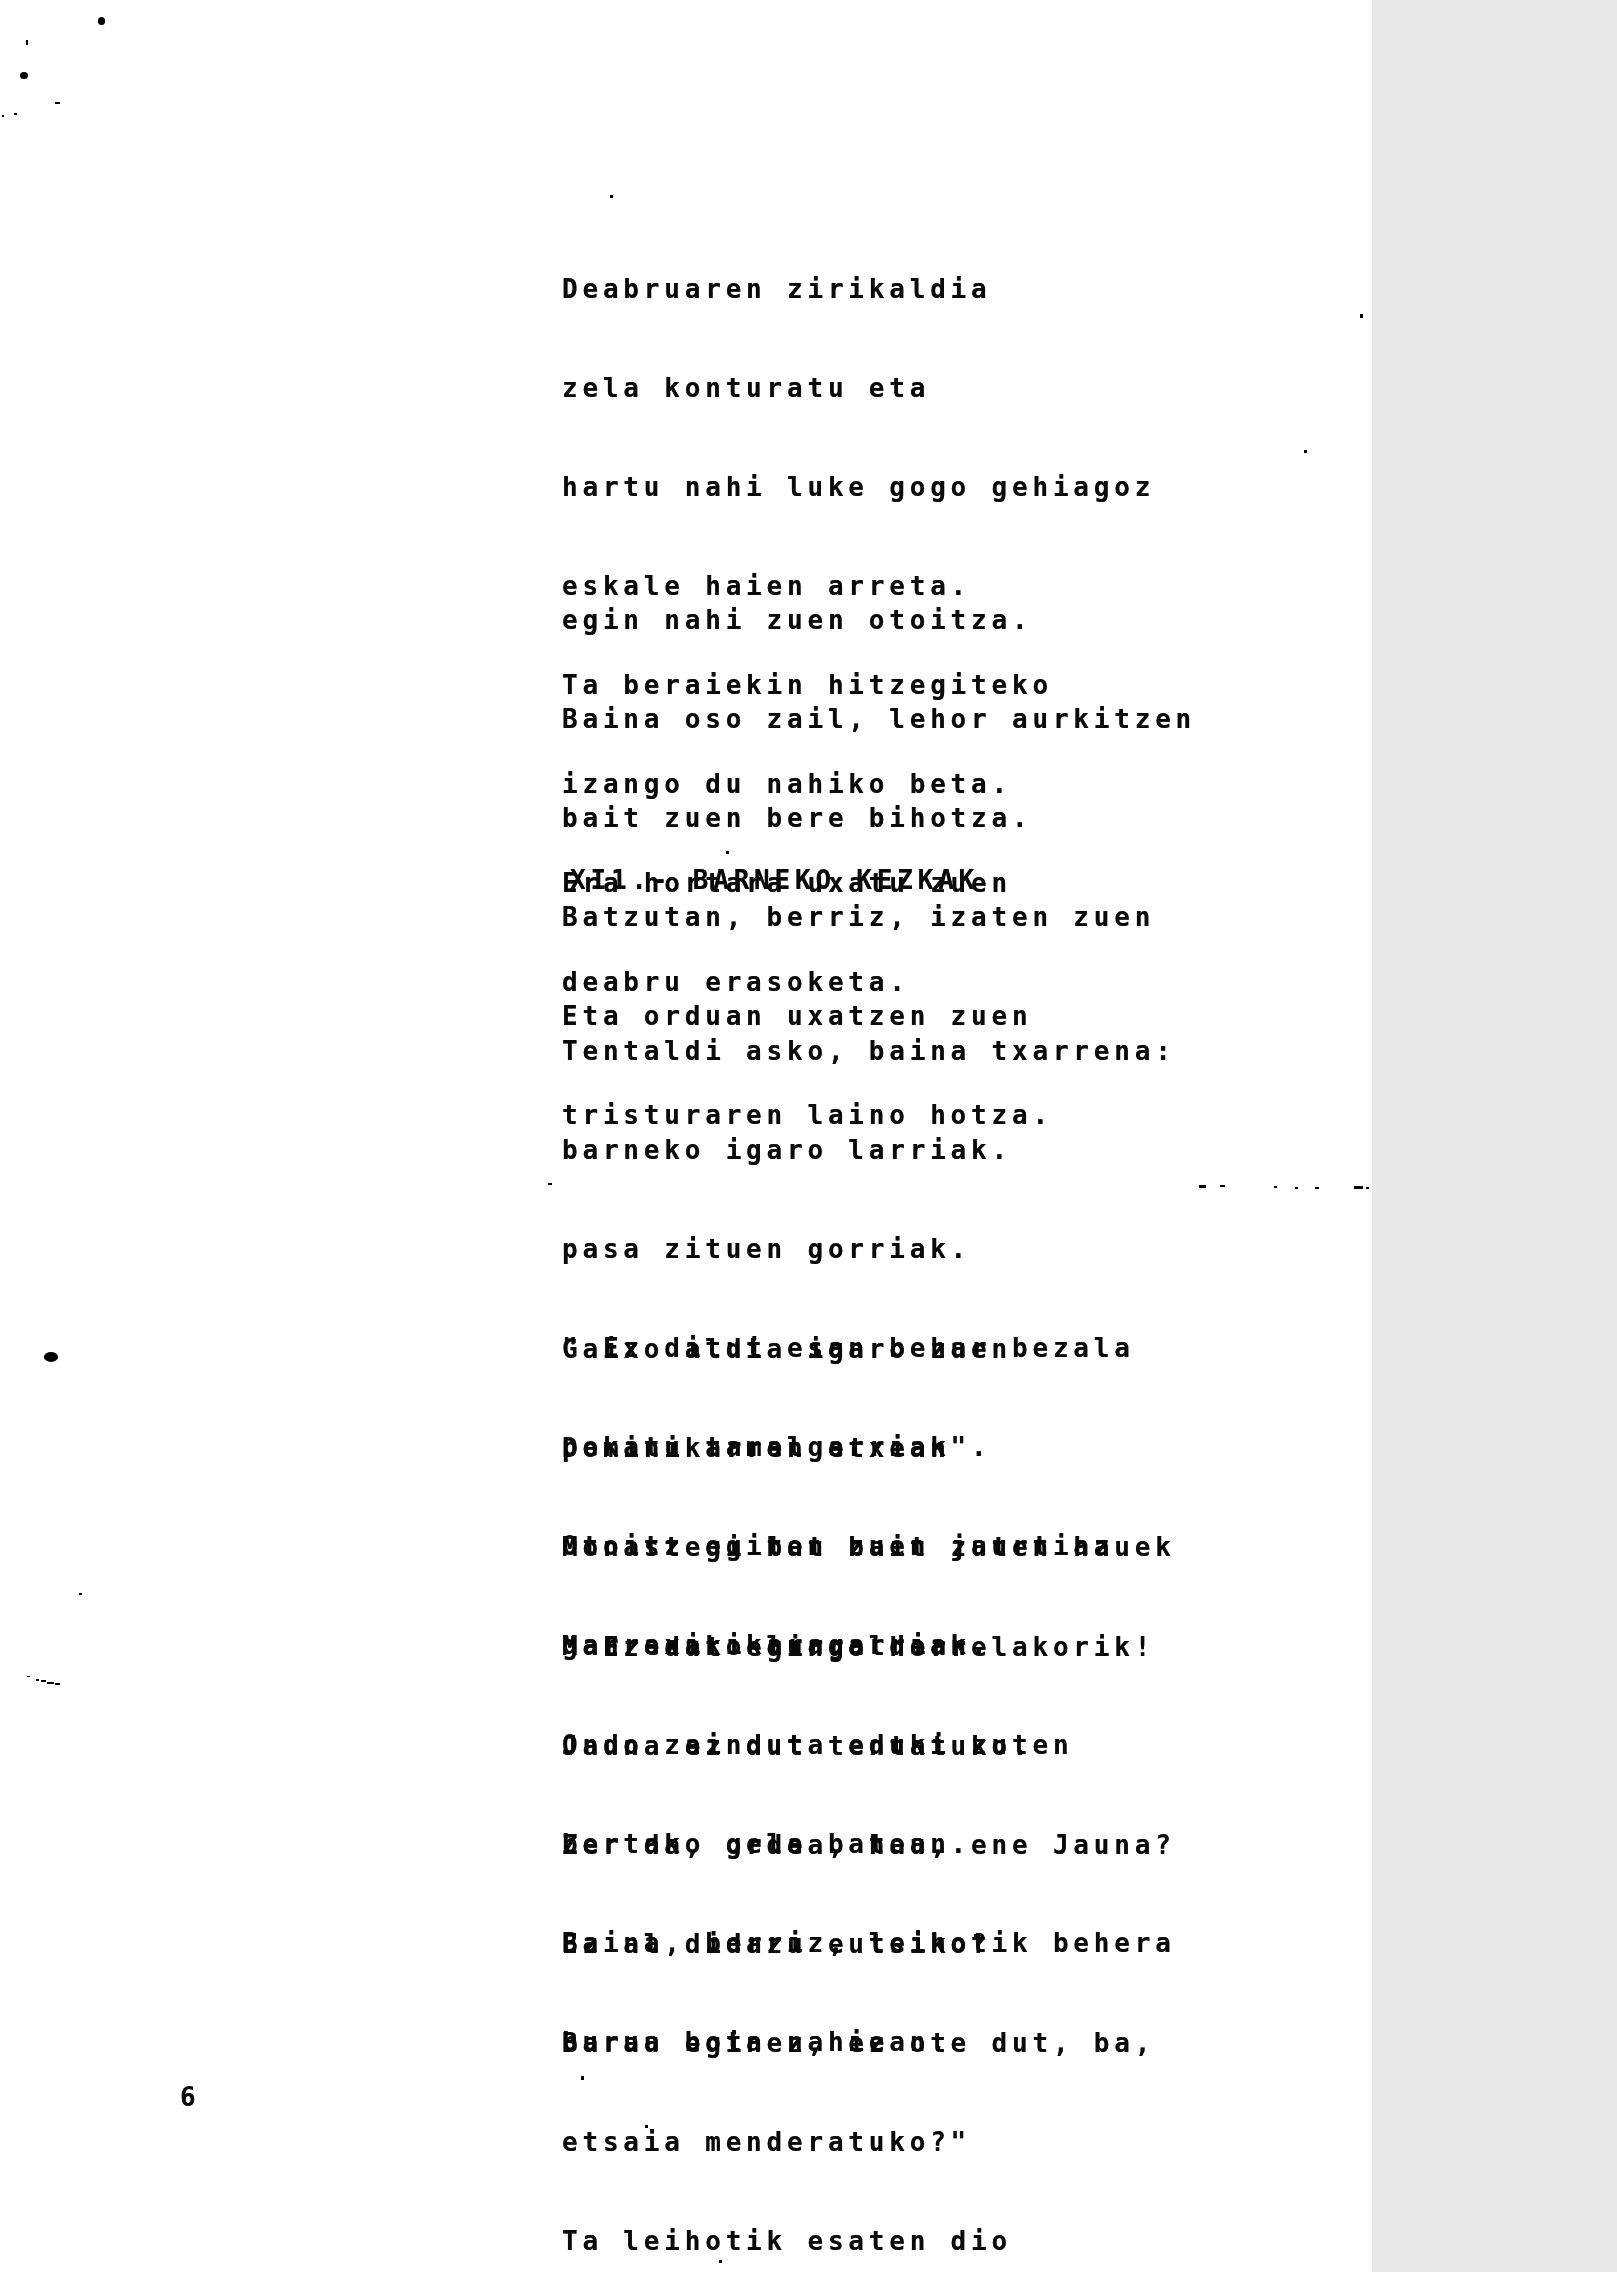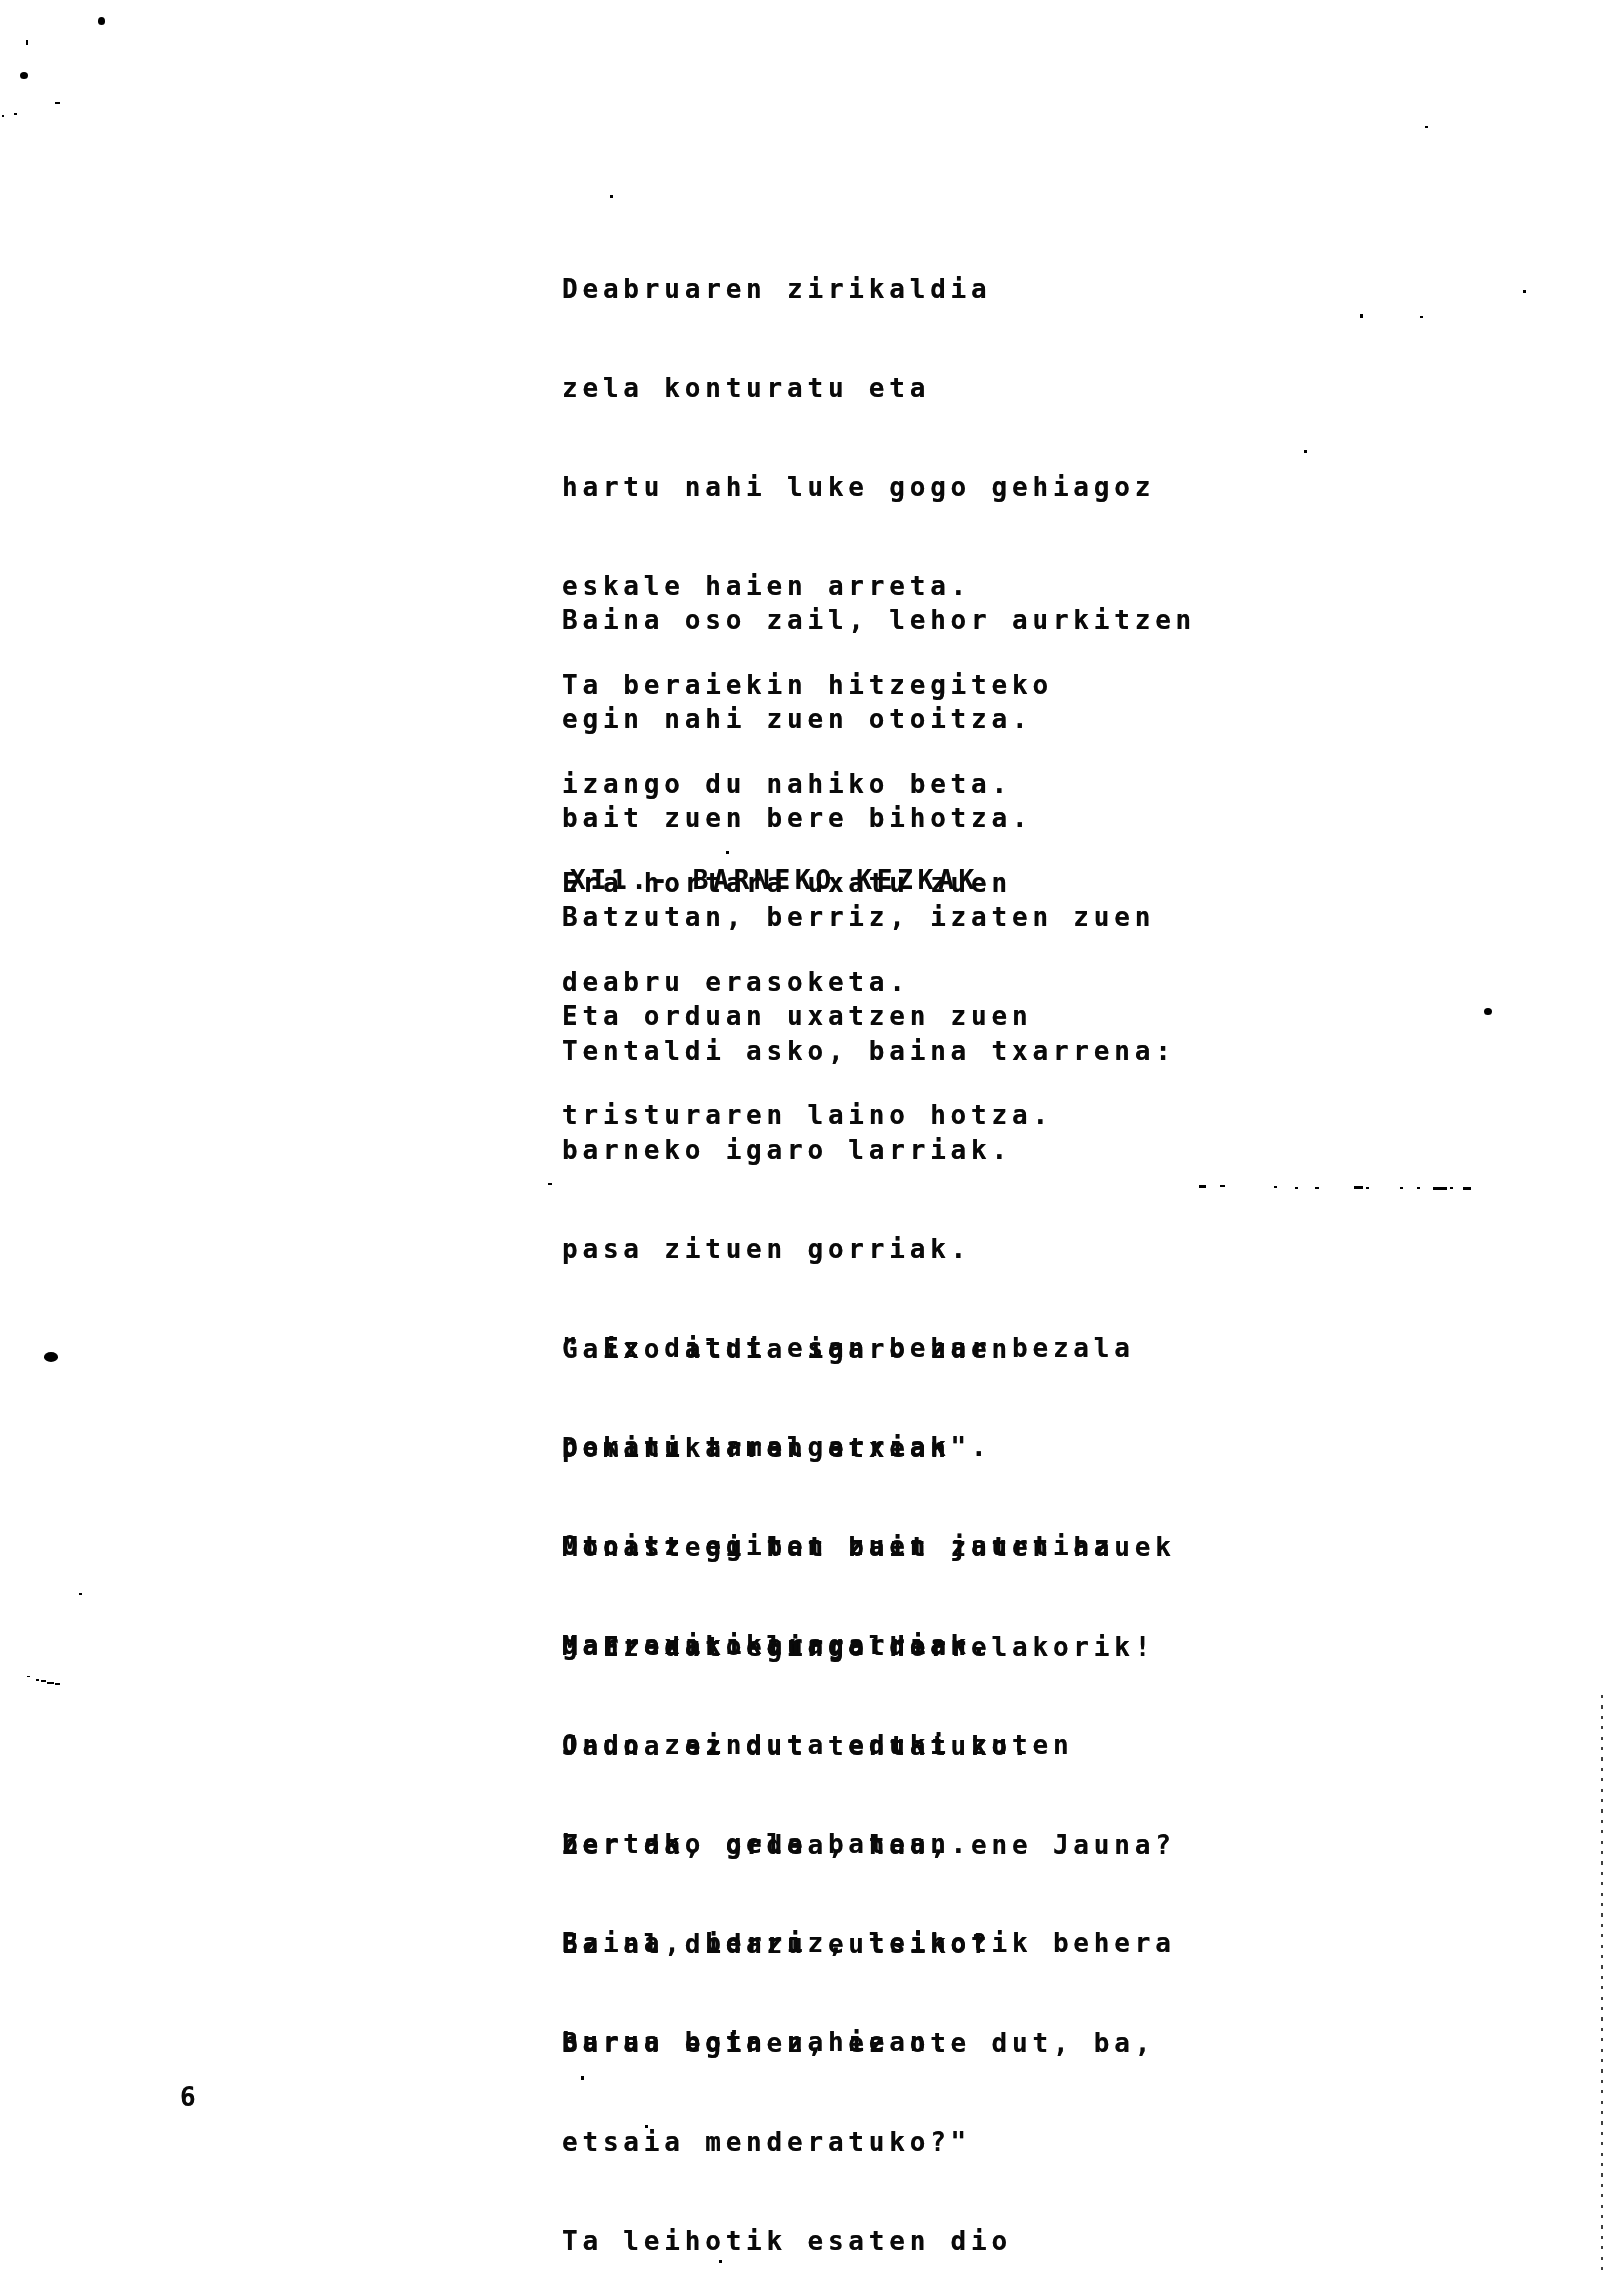--- a/index.html
+++ b/index.html
@@ -2,21 +2,21 @@
 <html style="font-size:10.4px"><head>
 <meta charset="utf-8">
 <style>
   html, body {
     margin: 0;
     padding: 0;
     background: #e8e8e8;
   }
   .page {
     position: relative;
-    width: 1617px;
+    width: 1372px;
     height: 2273px;
     background: #ffffff;
     overflow: hidden;
     font-family: "DejaVu Sans Mono", "Liberation Mono", monospace;
     color: #0a0a0a;
   }
   .stanza, .section-heading, .page-number {
     position: absolute;
     left: 562px;
     font-size: 26px;
@@ -66,22 +66,22 @@
     <span class="line">zela konturatu eta</span>
     <span class="line">hartu nahi luke gogo gehiagoz</span>
     <span class="line">eskale haien arreta.</span>
     <span class="line">Ta beraiekin hitzegiteko</span>
     <span class="line">izango du nahiko beta.</span>
     <span class="line">Era hortara uxatu zuen</span>
     <span class="line">deabru erasoketa.</span>
   </div>
 
   <div class="stanza stanza-2">
+    <span class="line">egin nahi zuen otoitza.</span>
     <span class="line">Baina oso zail, lehor aurkitzen</span>
-    <span class="line">egin nahi zuen otoitza.</span>
     <span class="line">bait zuen bere bihotza.</span>
     <span class="line">Batzutan, berriz, izaten zuen</span>
     <span class="line">Eta orduan uxatzen zuen</span>
     <span class="line">tristuraren laino hotza.</span>
   </div>
 
   <div class="section-heading">XI1.- BARNEKO KEZKAK</div>
 
   <div class="stanza stanza-3">
     <span class="line">Tentaldi asko, baina txarrena:</span>

